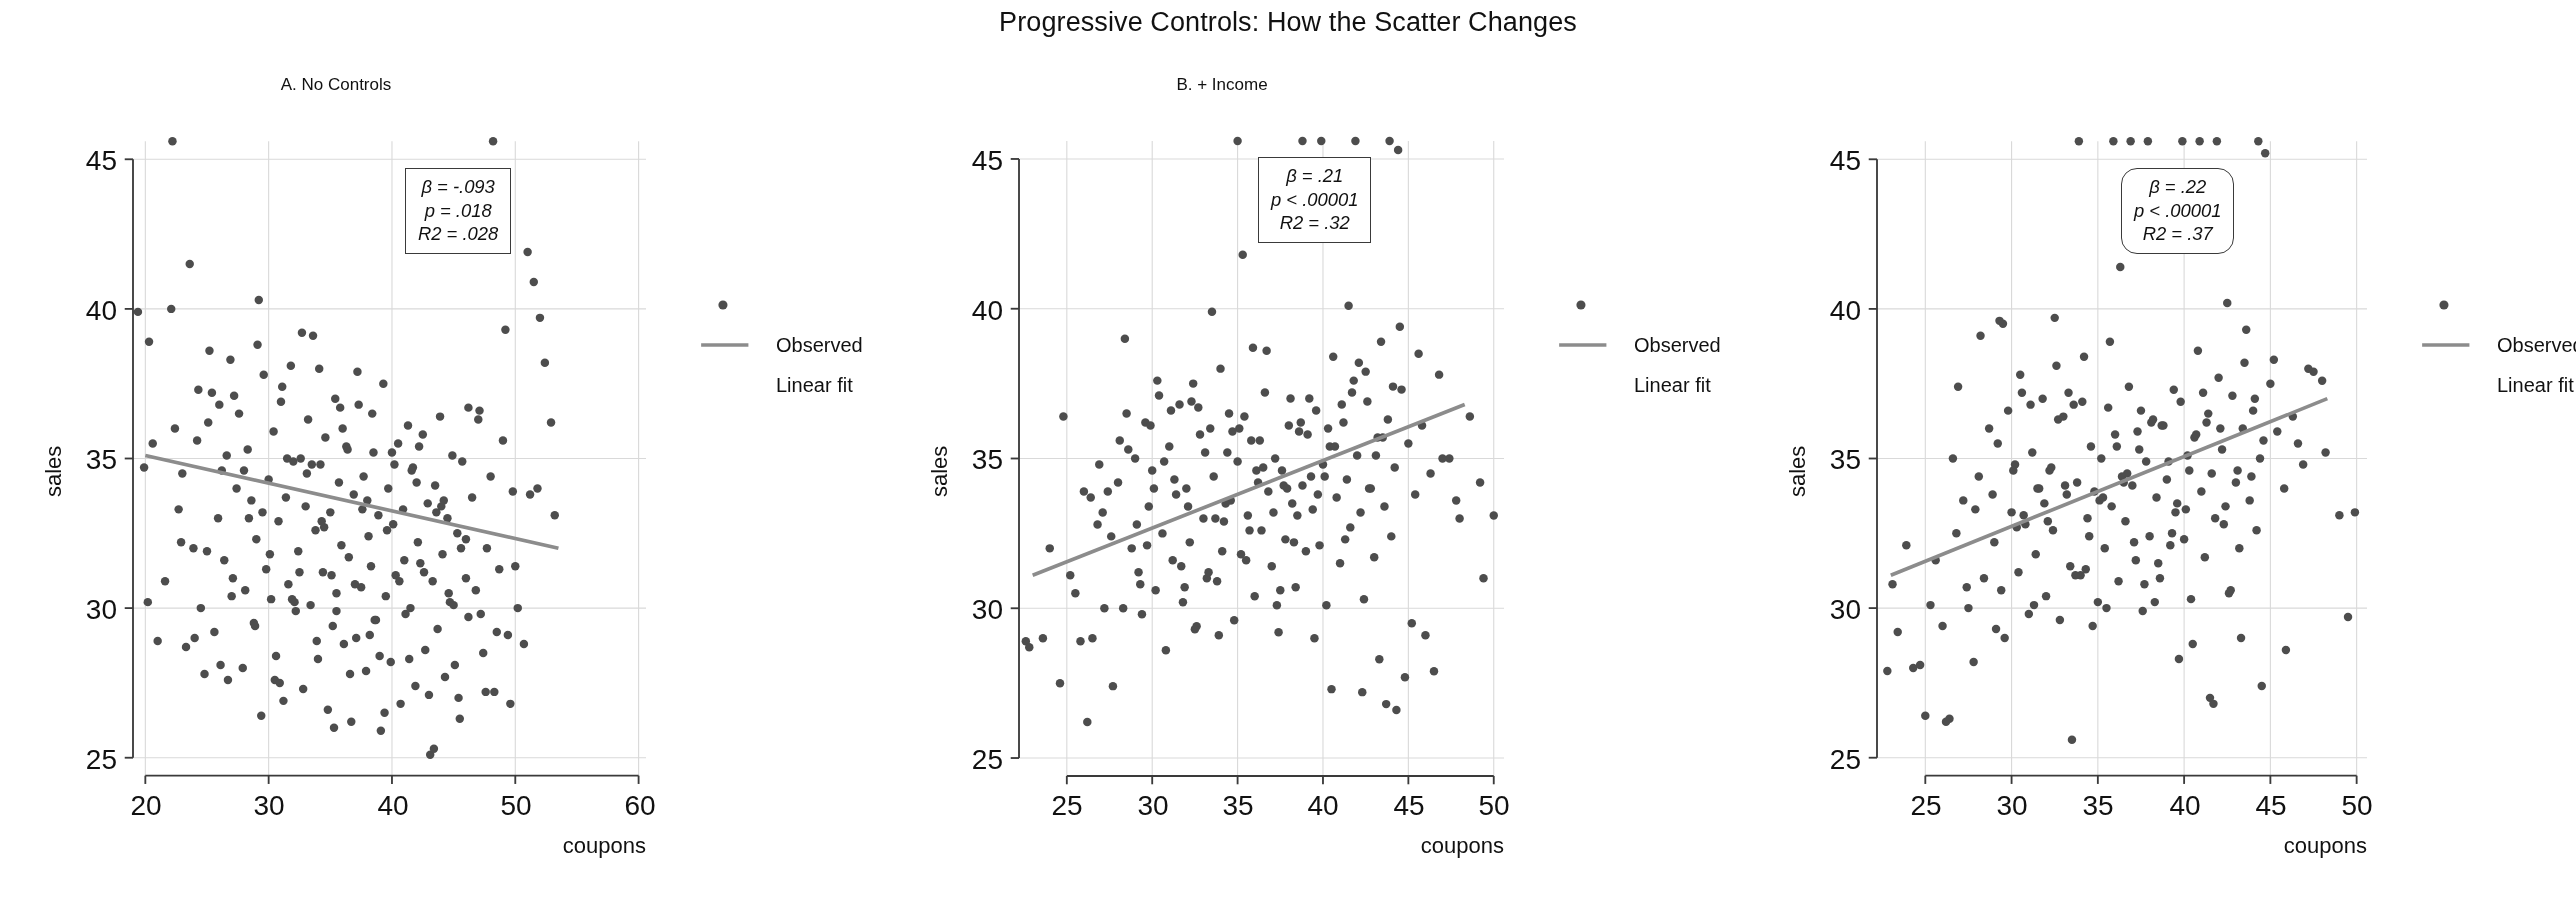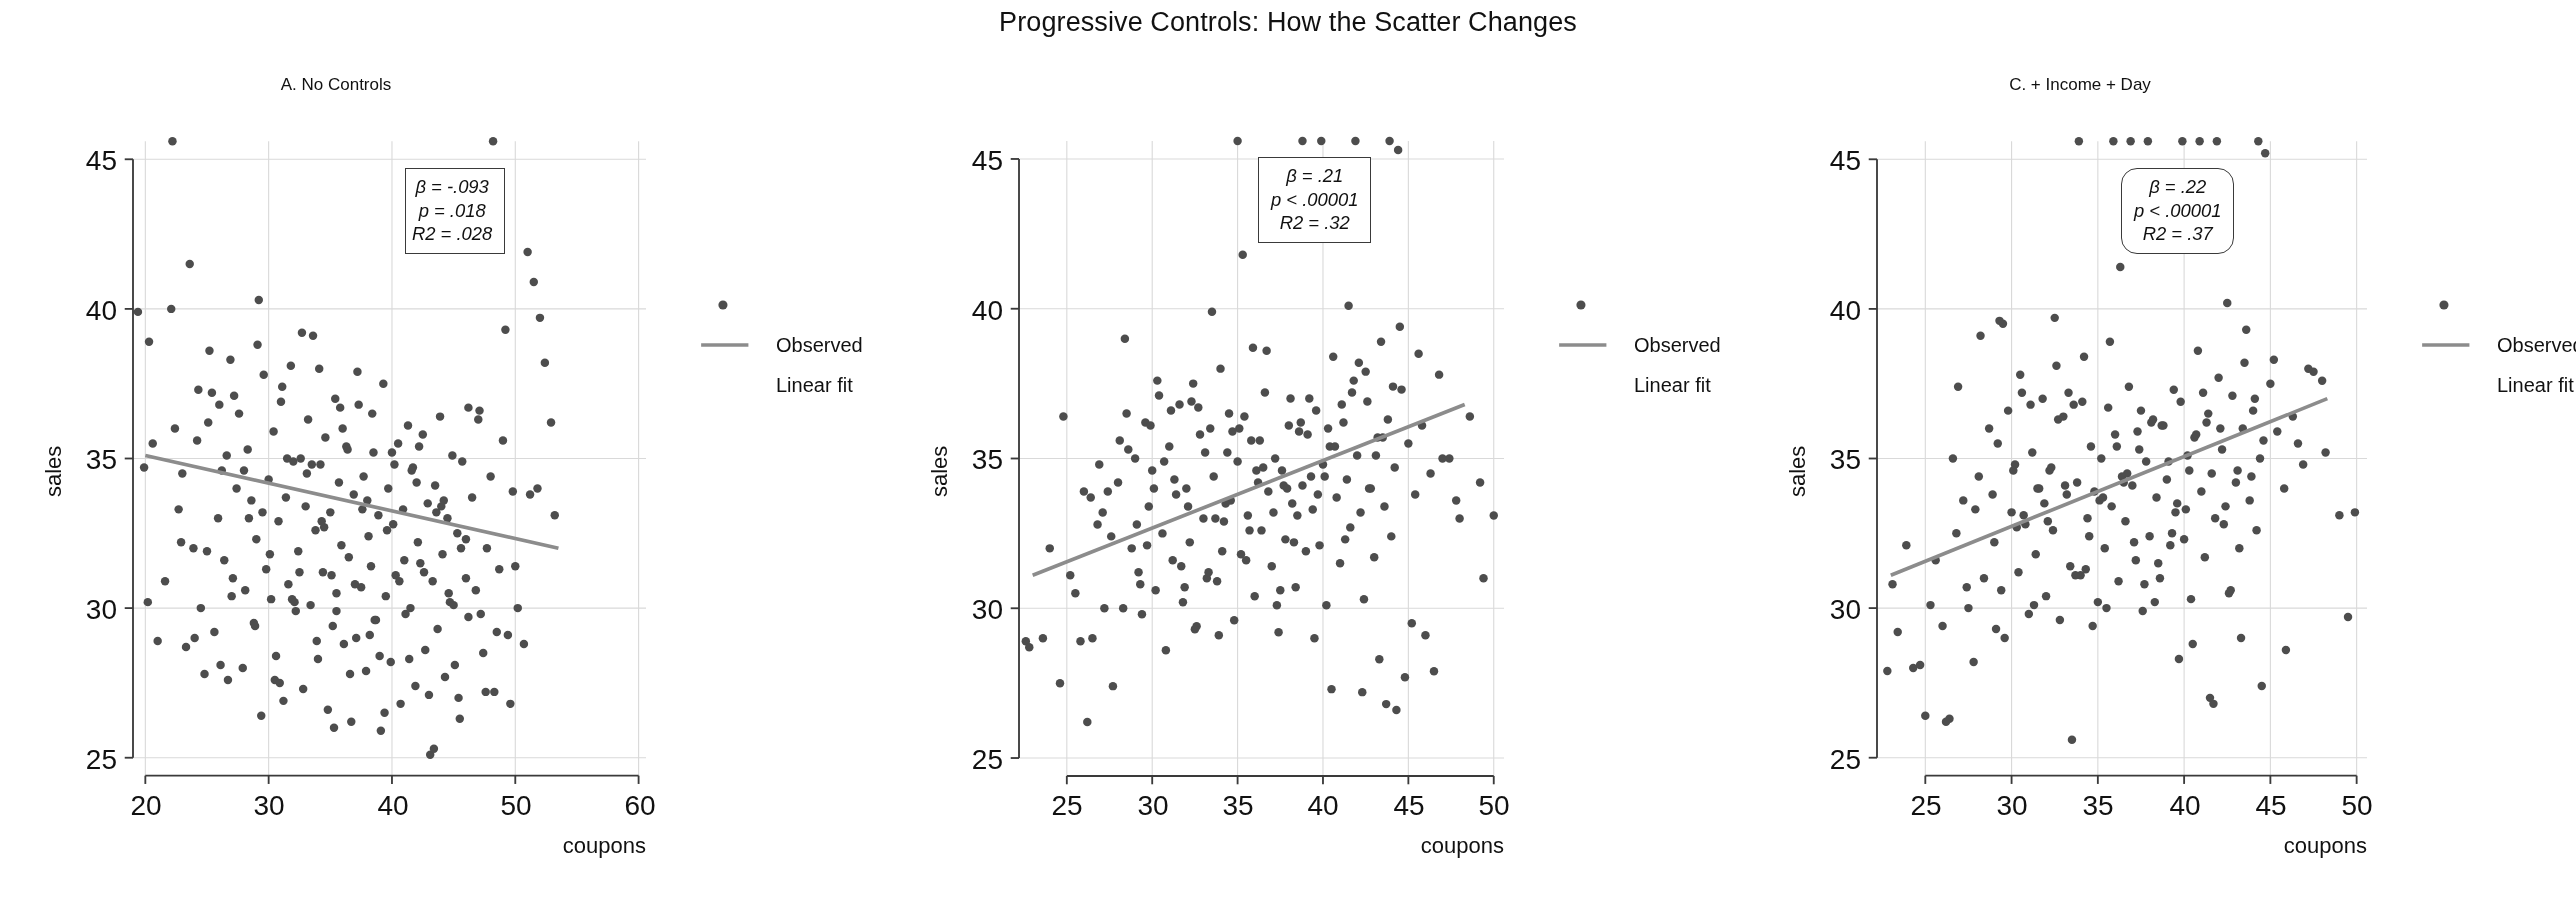--- a/index.html
+++ b/index.html
@@ -291,41 +291,42 @@
       <div class="tick-lab ytick" style="left: 60px; top: 444px; width: 57px;">35</div>
       <div class="tick-lab ytick" style="left: 60px; top: 295px; width: 57px;">40</div>
       <div class="tick-lab ytick" style="left: 60px; top: 145px; width: 57px;">45</div>
       <div class="tick-lab xtick" style="left: 109px; top: 790px; width: 74px;">20</div>
       <div class="tick-lab xtick" style="left: 232px; top: 790px; width: 74px;">30</div>
       <div class="tick-lab xtick" style="left: 356px; top: 790px; width: 74px;">40</div>
       <div class="tick-lab xtick" style="left: 479px; top: 790px; width: 74px;">50</div>
       <div class="tick-lab xtick" style="left: 603px; top: 790px; width: 74px;">60</div>
       <div class="ylabel" style="left: 41px; top: 497px;">sales</div>
       <div class="xlabel" style="left: 133px; top: 833px; width: 513px;">coupons</div>
-      <div class="statbox" style="left: 405px; top: 168px; padding-left: 6px;">
+      <div class="statbox" style="left: 405px; top: 168px;">
         <div>β = -.093</div>
         <div>p = .018</div>
         <div>R2 = .028</div>
       </div>
       <div class="legend" style="left: 697px; top: 285px;">
         <div class="legend-row">
           <span class="legend-mark"><svg width="61" height="40" viewBox="0 0 66 44">
               <circle cx="28" cy="22" r="5" fill="#4d4d4d"></circle>
             </svg></span>
           <span class="legend-lab">Observed</span>
         </div>
         <div class="legend-row">
           <span class="legend-mark"><svg width="61" height="40" viewBox="0 0 66 44">
               <line x1="4" y1="22" x2="56" y2="22" stroke="#8c8c8c" stroke-width="4"></line>
             </svg></span>
           <span class="legend-lab">Linear fit</span>
         </div>
       </div>
     </div>
     <div class="panel" style="left: 874px; width: 874px;">
+      <div class="panel-title" style="left: 26px;">B. + Income</div>
       <div class="plot" style="left: 145px; top: 141px; width: 485px; height: 635px;">
         <svg width="485" height="635" viewBox="0 0 527 690">
           <line x1="0" x2="527" y1="670.4716981132075" y2="670.4716981132075" stroke="#d9d9d9" stroke-width="1.2"></line>
           <line x1="0" x2="527" y1="507.73584905660374" y2="507.73584905660374" stroke="#d9d9d9" stroke-width="1.2"></line>
           <line x1="0" x2="527" y1="345" y2="345" stroke="#d9d9d9" stroke-width="1.2"></line>
           <line x1="0" x2="527" y1="182.26415094339626" y2="182.26415094339626" stroke="#d9d9d9" stroke-width="1.2"></line>
           <line x1="0" x2="527" y1="19.52830188679252" y2="19.52830188679252" stroke="#d9d9d9" stroke-width="1.2"></line>
           <line y1="0" y2="690" x1="51.957746478873254" x2="51.957746478873254" stroke="#d9d9d9" stroke-width="1.2"></line>
           <line y1="0" y2="690" x1="144.73943661971833" x2="144.73943661971833" stroke="#d9d9d9" stroke-width="1.2"></line>
           <line y1="0" y2="690" x1="237.5211267605634" x2="237.5211267605634" stroke="#d9d9d9" stroke-width="1.2"></line>
@@ -571,21 +572,20 @@
         </div>
         <div class="legend-row">
           <span class="legend-mark"><svg width="61" height="40" viewBox="0 0 66 44">
               <line x1="4" y1="22" x2="56" y2="22" stroke="#8c8c8c" stroke-width="4"></line>
             </svg></span>
           <span class="legend-lab">Linear fit</span>
         </div>
       </div>
     </div>
     <div class="panel" style="left: 1730px; width: 874px;">
-      <div class="panel-title" style="left: 28px;">C. + Income + Day</div>
       <div class="plot" style="left: 147px; top: 141px; width: 490px; height: 635px;">
         <svg width="490" height="635" viewBox="0 0 533 690">
           <line x1="0" x2="533" y1="670.4716981132075" y2="670.4716981132075" stroke="#d9d9d9" stroke-width="1.2"></line>
           <line x1="0" x2="533" y1="507.73584905660374" y2="507.73584905660374" stroke="#d9d9d9" stroke-width="1.2"></line>
           <line x1="0" x2="533" y1="345" y2="345" stroke="#d9d9d9" stroke-width="1.2"></line>
           <line x1="0" x2="533" y1="182.26415094339626" y2="182.26415094339626" stroke="#d9d9d9" stroke-width="1.2"></line>
           <line x1="0" x2="533" y1="19.52830188679252" y2="19.52830188679252" stroke="#d9d9d9" stroke-width="1.2"></line>
           <line y1="0" y2="690" x1="52.5492957746479" x2="52.5492957746479" stroke="#d9d9d9" stroke-width="1.2"></line>
           <line y1="0" y2="690" x1="146.38732394366198" x2="146.38732394366198" stroke="#d9d9d9" stroke-width="1.2"></line>
           <line y1="0" y2="690" x1="240.22535211267606" x2="240.22535211267606" stroke="#d9d9d9" stroke-width="1.2"></line>

